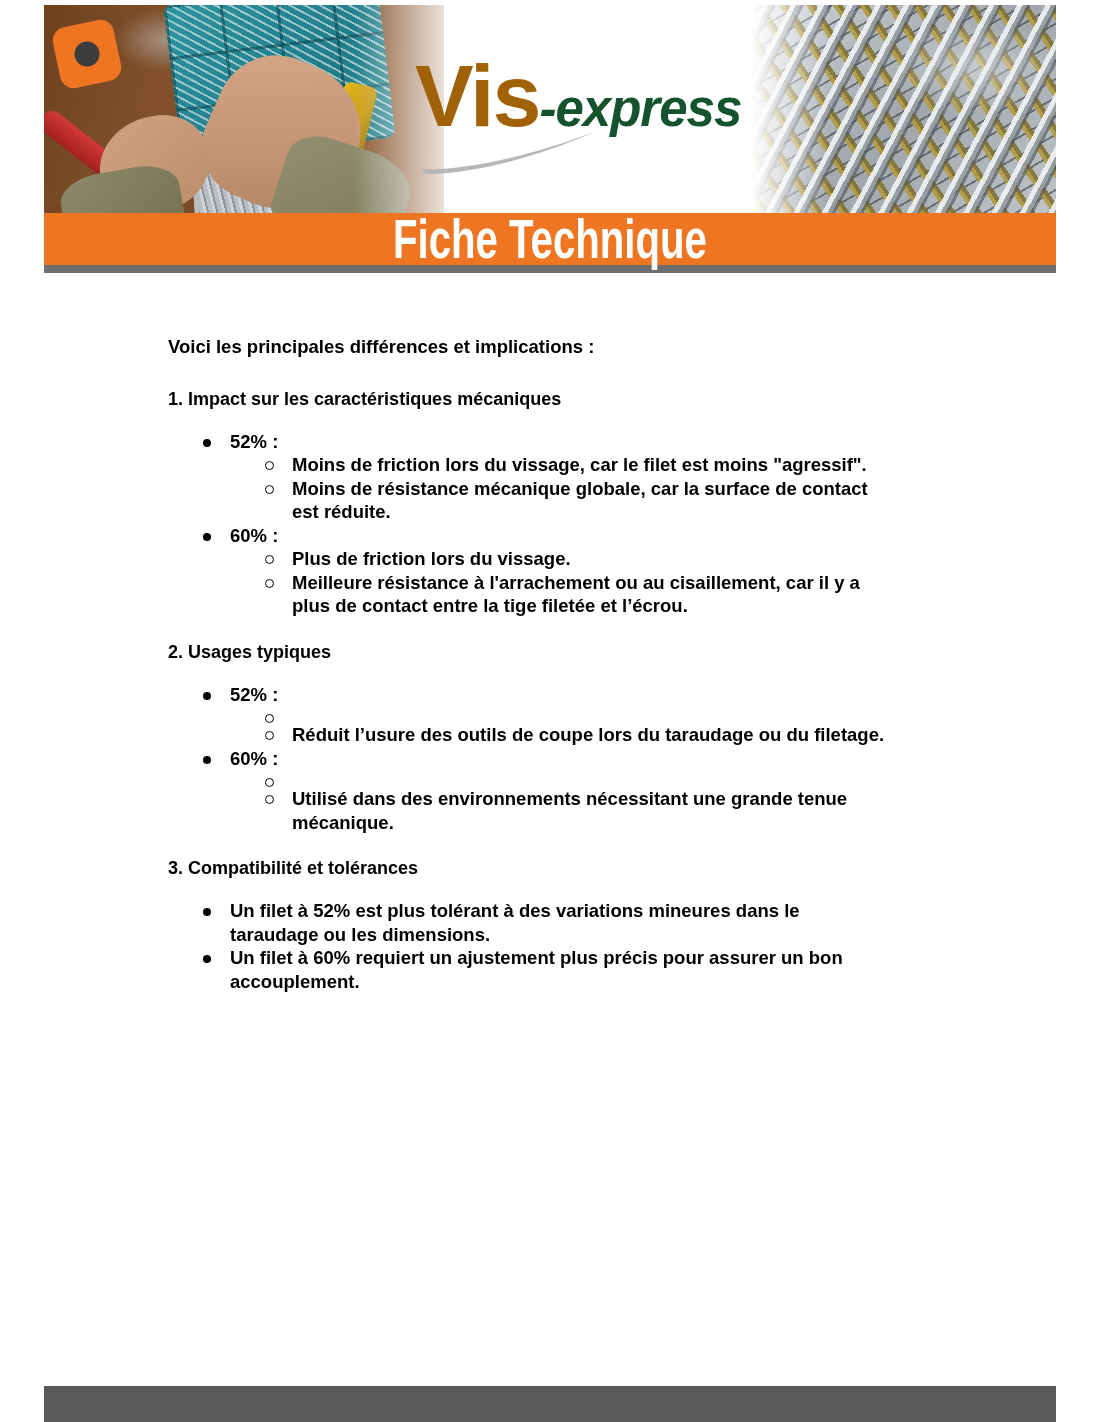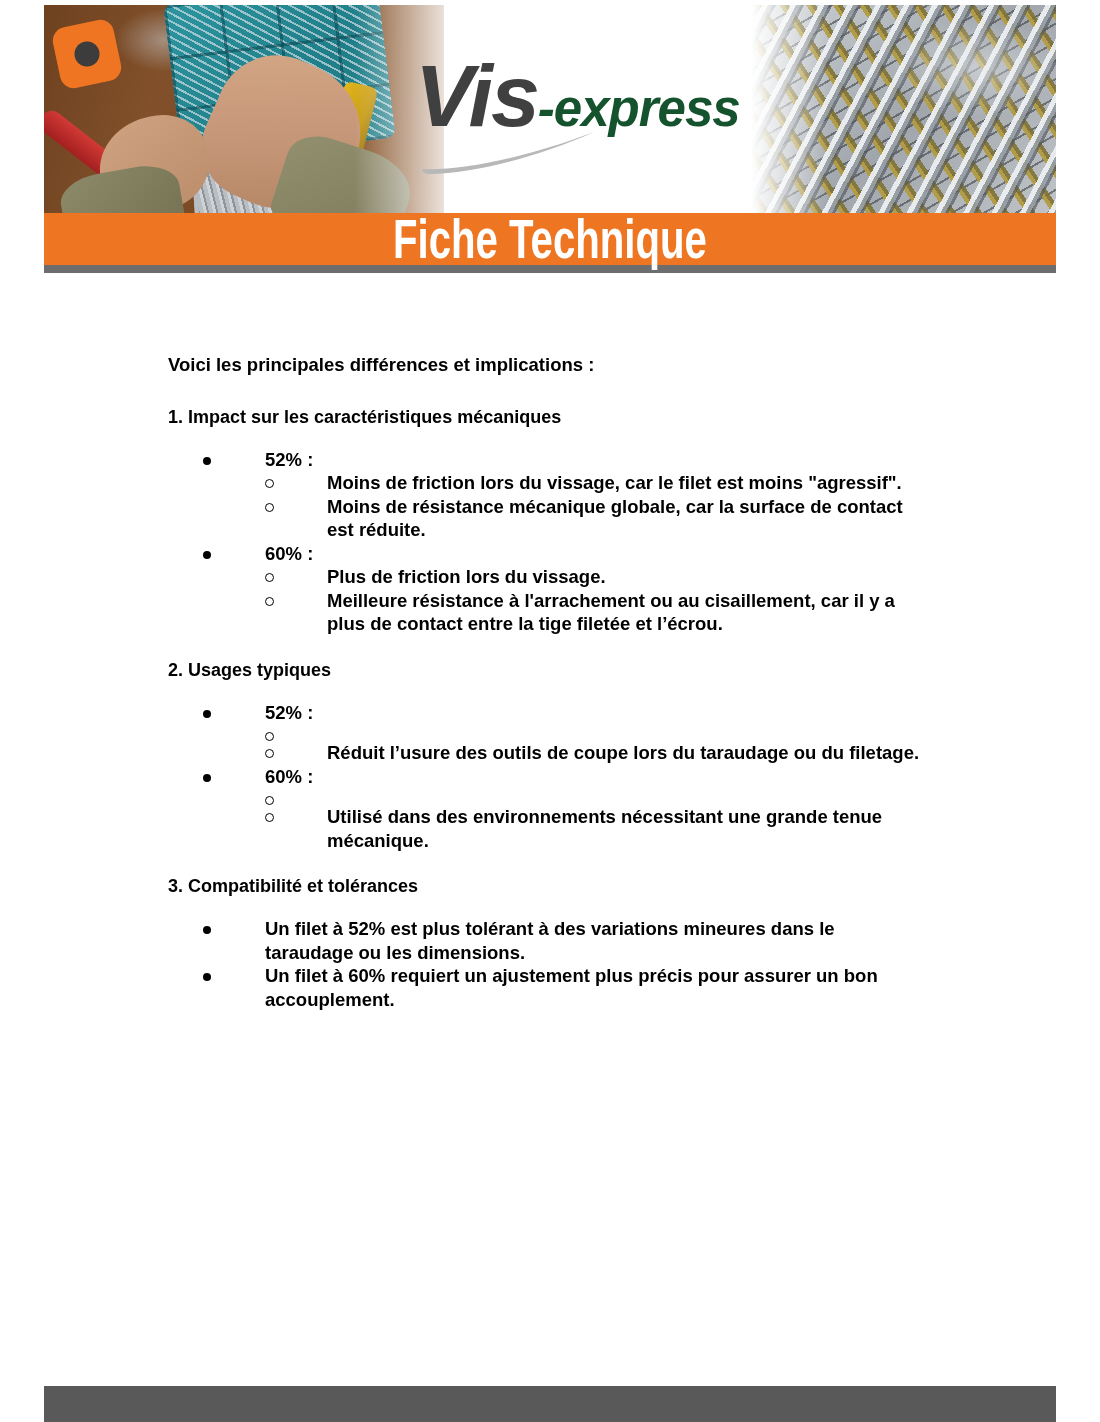--- a/index.html
+++ b/index.html
@@ -75,26 +75,26 @@
   .logo-express { font-size:51px; font-weight:bold; font-style:italic; color:#e8791e; letter-spacing:-1px; }
   .swoosh { position:absolute; left:374px; top:122px; }
 
   
   .banner { height:52px; display:flex; align-items:flex-start; justify-content:center; }
   .banner-title { color:#ffffff; font-weight:bold; font-size:55px; line-height:52px;
     transform:scaleX(0.73); transform-origin:center; white-space:nowrap; }
   .gray-strip { height:8px; }
 
   
-  .doc { position:absolute; left:168px; top:353px; width:790px; font-size:18.5px; font-weight:bold; }
+  .doc { position:absolute; left:168px; top:335px; width:790px; font-size:18.5px; font-weight:bold; }
   .intro { line-height:23.5px; margin:0 0 27px 0; }
   .sec-heading { font-size:18px; line-height:26px; font-weight:bold; margin:0 0 18px 0; }
   .ul { margin:0 0 21px 0; }
   .li { display:flex; line-height:23.5px; }
-  .li .txt { display:block;margin-left:35px; }
+  .li .txt { display:block; }
   .l1 { padding-left:35px; }
   .l1 .txt { max-width:650px; }
   .l2 { padding-left:97px; }
   .l2 .txt { max-width:605px; }
   .m1 { flex:0 0 8px; width:8px; height:8px; border-radius:50%; background:#000; margin:9px 19px 0 0; }
   .m2 { flex:0 0 9px; width:9px; height:9px; border-radius:50%; border:1.5px solid #000; background:transparent; margin:8px 18px 0 0; }
 
   
   .footer-bar { position:absolute; left:44px; bottom:0; width:1012px; height:36px; }
 </style>
@@ -115,21 +115,21 @@
         <div class="hand-right"></div>
         <div class="sleeve-right"></div>
         <div class="hand-left"></div>
         <div class="sleeve-left"></div>
         <div class="fade-right"></div>
       </div>
       <div class="photo-right">
         <div class="fade-left"></div>
       </div>
       <div class="logo">
-        <span class="logo-vis" style="color: #404040; font-style: italic;">Vis</span><span class="logo-express" style="color: #14532d;">-express</span>
+        <span class="logo-vis" style="color: #a16207;">Vis</span><span class="logo-express" style="color: #14532d;">-express</span>
       </div>
       <svg class="swoosh" width="180" height="50" viewBox="0 0 180 50">
         <path d="M4 42 C 45 44, 110 30, 176 5 C 118 31, 55 46, 12 47 C 7 47, 4 45, 4 42 Z" fill="#b8b8b8"></path>
       </svg>
     </div>
     <div class="banner" style="background: rgb(238, 117, 34);">
       <div class="banner-title">Fiche Technique</div>
     </div>
     <div class="gray-strip" style="background: rgb(109, 109, 109);"></div>
   </div>

